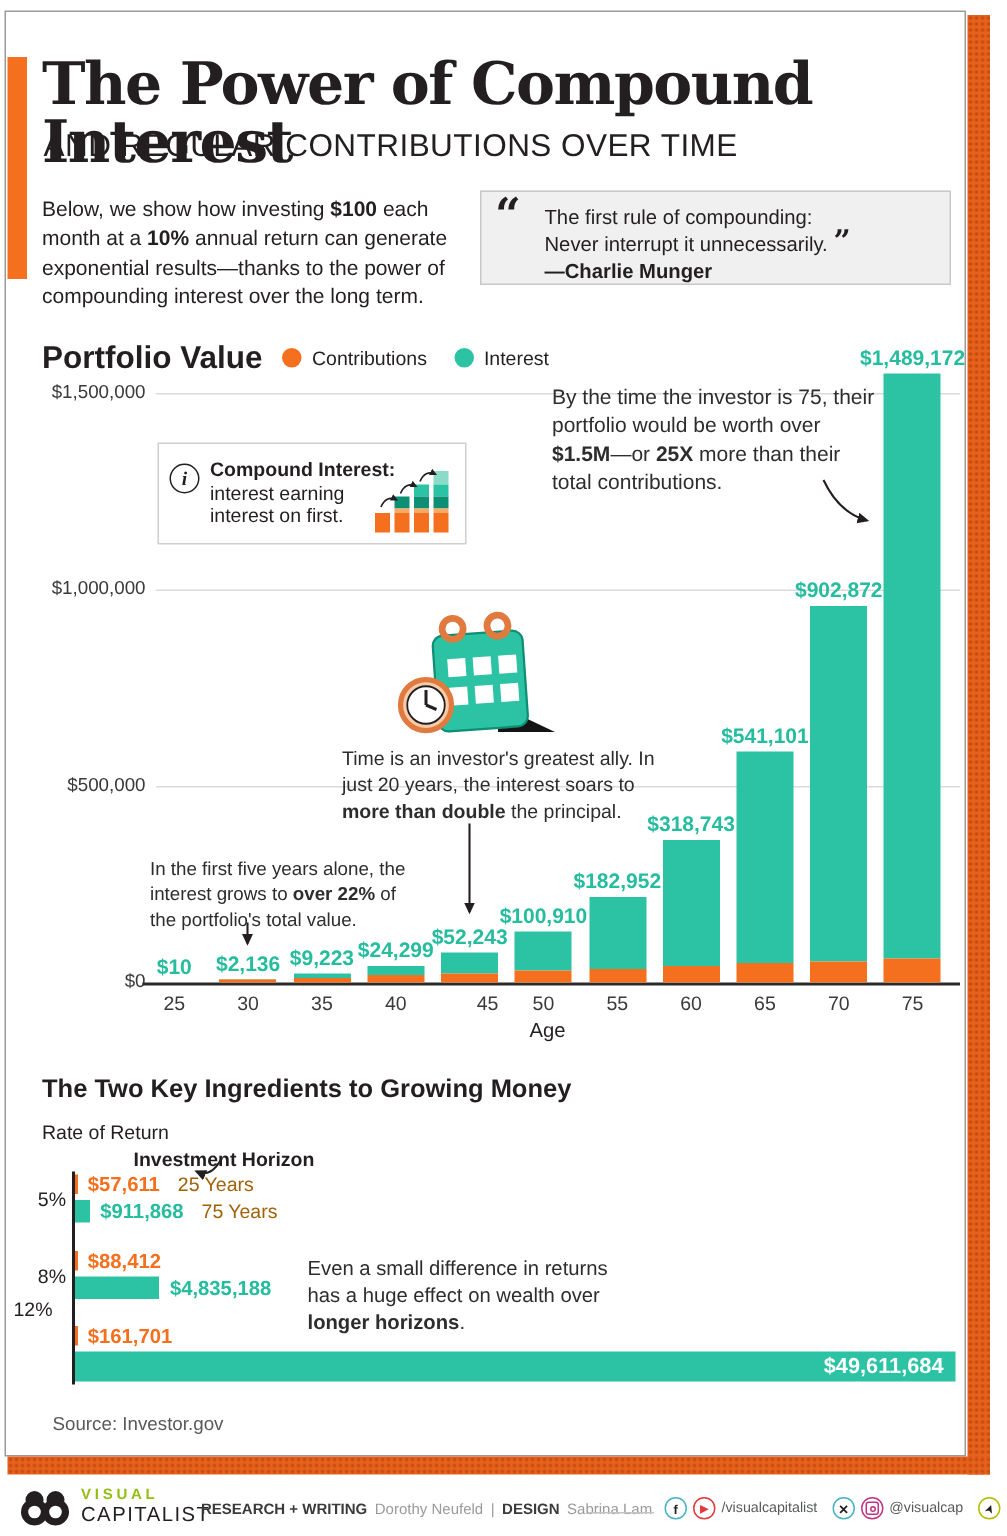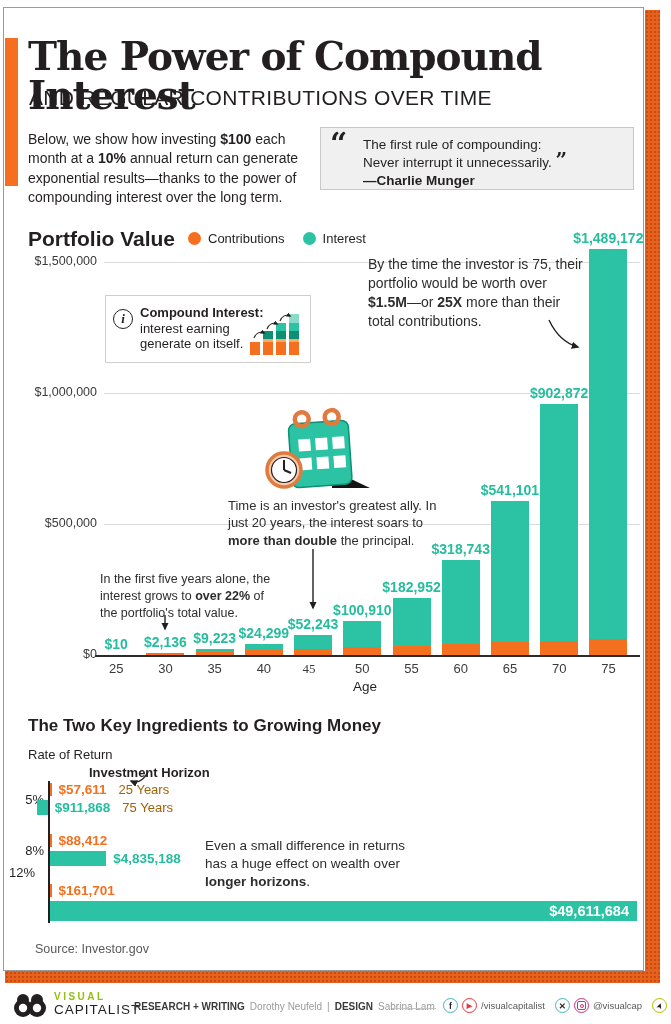--- a/index.html
+++ b/index.html
@@ -86,21 +86,21 @@
       <div style="position: absolute; left: 195.64px; top: 651.856px; width: 38px; height: 3.144px; background: rgb(244, 112, 31);"></div>
       <div class="bar-label" style="position: absolute; left: 168.64px; top: 630.44px; width: 92px; color: rgb(37, 189, 158);">$9,223</div>
       <div class="agetick" style="position: absolute; left: 194.64px; top: 661px; width: 40px;">35</div>
       <div style="position: absolute; left: 244.86px; top: 643.918px; width: 38px; height: 6.36634px; background: rgb(43, 195, 164);"></div>
       <div style="position: absolute; left: 244.86px; top: 650.284px; width: 38px; height: 4.716px; background: rgb(244, 112, 31);"></div>
       <div class="bar-label" style="position: absolute; left: 217.86px; top: 624.918px; width: 92px; color: rgb(37, 189, 158);">$24,299</div>
       <div class="agetick" style="position: absolute; left: 243.86px; top: 661px; width: 40px;">40</div>
       <div style="position: absolute; left: 294.08px; top: 635.024px; width: 38px; height: 13.6877px; background: rgb(43, 195, 164);"></div>
       <div style="position: absolute; left: 294.08px; top: 648.712px; width: 38px; height: 6.288px; background: rgb(244, 112, 31);"></div>
       <div class="bar-label" style="position: absolute; left: 267.08px; top: 616.024px; width: 92px; color: rgb(37, 189, 158);">$52,243</div>
-      <div class="agetick" style="position: absolute; left: 289px; top: 661px; width: 40px; font-family: Liberation Serif, serif;">45</div>
+      <div class="agetick" style="position: absolute; left: 305px; top: 661px; width: 40px;">45</div>
       <div style="position: absolute; left: 343.3px; top: 620.702px; width: 38px; height: 26.4384px; background: rgb(43, 195, 164);"></div>
       <div style="position: absolute; left: 343.3px; top: 647.14px; width: 38px; height: 7.86px; background: rgb(244, 112, 31);"></div>
       <div class="bar-label" style="position: absolute; left: 316.3px; top: 601.702px; width: 92px; color: rgb(37, 189, 158);">$100,910</div>
       <div class="agetick" style="position: absolute; left: 342.3px; top: 661px; width: 40px;">50</div>
       <div style="position: absolute; left: 392.52px; top: 597.635px; width: 38px; height: 47.9334px; background: rgb(43, 195, 164);"></div>
       <div style="position: absolute; left: 392.52px; top: 645.568px; width: 38px; height: 9.432px; background: rgb(244, 112, 31);"></div>
       <div class="bar-label" style="position: absolute; left: 365.52px; top: 578.635px; width: 92px; color: rgb(37, 189, 158);">$182,952</div>
       <div class="agetick" style="position: absolute; left: 391.52px; top: 661px; width: 40px;">55</div>
       <div style="position: absolute; left: 441.74px; top: 560.485px; width: 38px; height: 83.5107px; background: rgb(43, 195, 164);"></div>
       <div style="position: absolute; left: 441.74px; top: 643.996px; width: 38px; height: 11.004px; background: rgb(244, 112, 31);"></div>
@@ -117,21 +117,21 @@
       <div style="position: absolute; left: 589.4px; top: 249.117px; width: 38px; height: 390.163px; background: rgb(43, 195, 164);"></div>
       <div style="position: absolute; left: 589.4px; top: 639.28px; width: 38px; height: 15.72px; background: rgb(244, 112, 31);"></div>
       <div class="bar-label" style="position: absolute; left: 562.4px; top: 230.117px; width: 92px; color: rgb(37, 189, 158);">$1,489,172</div>
       <div class="agetick" style="position: absolute; left: 588.4px; top: 661px; width: 40px;">75</div>
       <div style="position: absolute; left: 0px; top: 792px; width: 44px; text-align: right; font-size: 13px;">5%</div>
       <div class="rr-row" style="position: absolute; left: 49px; top: 783px; height: 13px;">
         <div style="width: 2.5px; height: 13px; background: rgb(244, 112, 31); position: relative; flex: 0 0 auto;"></div>
         <span class="rr-val" style="color: rgb(244, 112, 31);">$57,611</span>
         <span class="rr-hz">25 Years</span>
       </div>
-      <div class="rr-row" style="position: absolute; left: 37px; top: 800px; height: 15px; align-items: center;">
+      <div class="rr-row" style="position: absolute; left: 49px; top: 800px; height: 15px; align-items: center;">
         <div style="width: 10.8075px; height: 15px; background: rgb(43, 195, 164); position: relative; flex: 0 0 auto;"></div>
         <span class="rr-val" style="color: rgb(37, 189, 158);">$911,868</span>
         <span class="rr-hz">75 Years</span>
       </div>
       <div style="position: absolute; left: 0px; top: 843px; width: 44px; text-align: right; font-size: 13px;">8%</div>
       <div class="rr-row" style="position: absolute; left: 49px; top: 834px; height: 13px;">
         <div style="width: 2.5px; height: 13px; background: rgb(244, 112, 31); position: relative; flex: 0 0 auto;"></div>
         <span class="rr-val" style="color: rgb(244, 112, 31);">$88,412</span>
       </div>
       <div class="rr-row" style="position: absolute; left: 49px; top: 851px; height: 15px;">
@@ -150,21 +150,21 @@
       </div>
     </div>
 
   <div class="abs agetick" style="left:340px;top:679px;width:50px;font-size:13.5px;color:#231F20;">Age</div>
 
   <div class="abs ibox" style="left:105px;top:295px;width:206px;height:68px;">
     <div class="iicon abs" style="left:7px;top:13px;">i</div>
     <div class="abs" style="left:34px;top:9px;font-size:13px;line-height:1.2;">
       <b>Compound Interest:</b><br>
       <span>interest earning</span><br>
-      <span>generate on itself.</span>
+      <span>interest on first.</span>
     </div>
 
     <div class="abs" style="left:144px;top:9px;width:56px;height:50px;display:flex;align-items:flex-end;gap:3px;">
       <div class="minibar">
           <i style="height:13px;background:#F4701F;"></i>
         </div>
       <div class="minibar">
           <i style="height:13px;background:#F4701F;"></i>
           <i style="height:3px;background:#F9A968;"></i>
           <i style="height:8px;background:#0C8F72;"></i>

